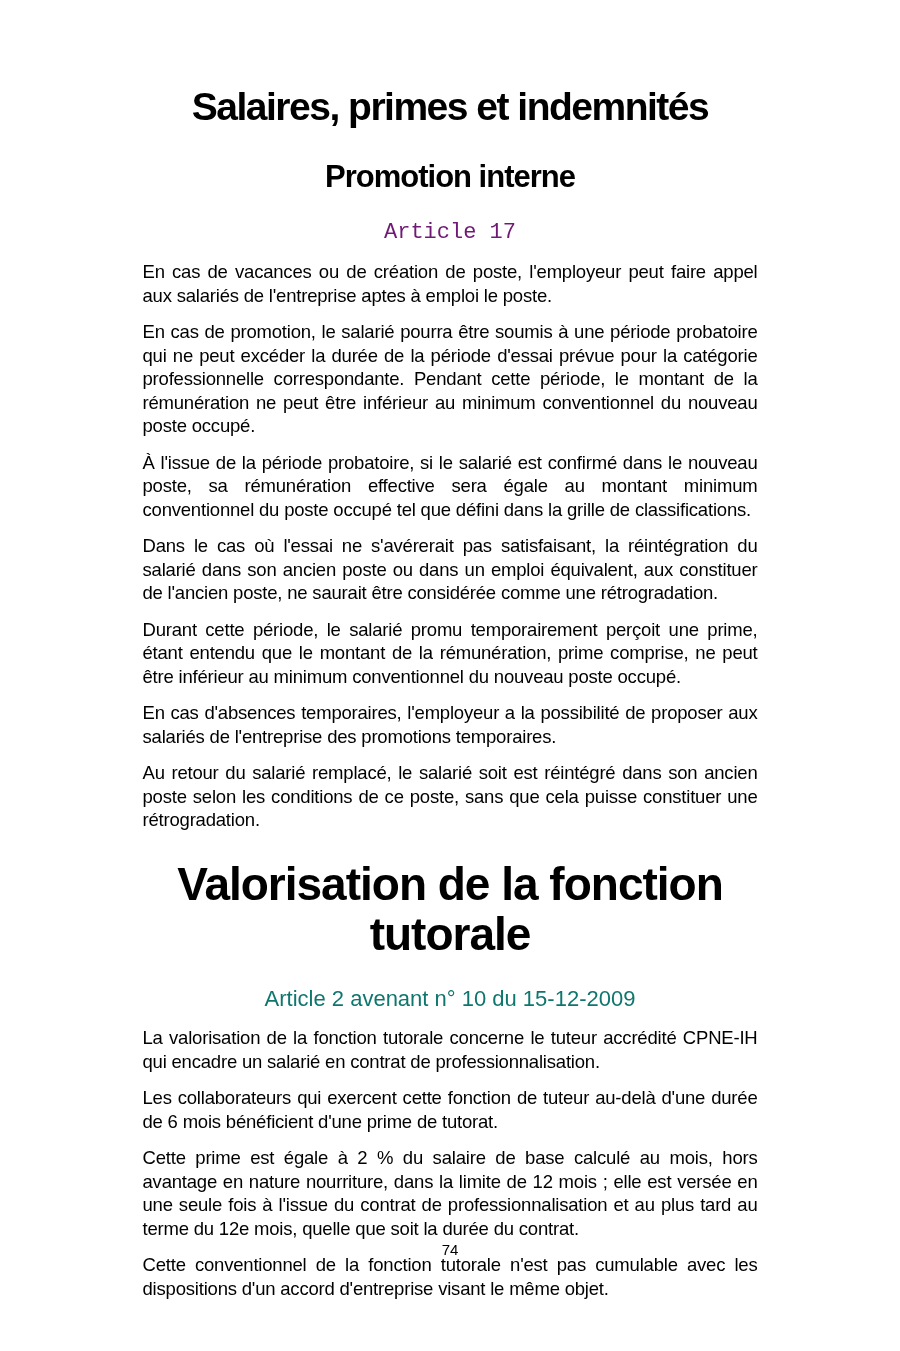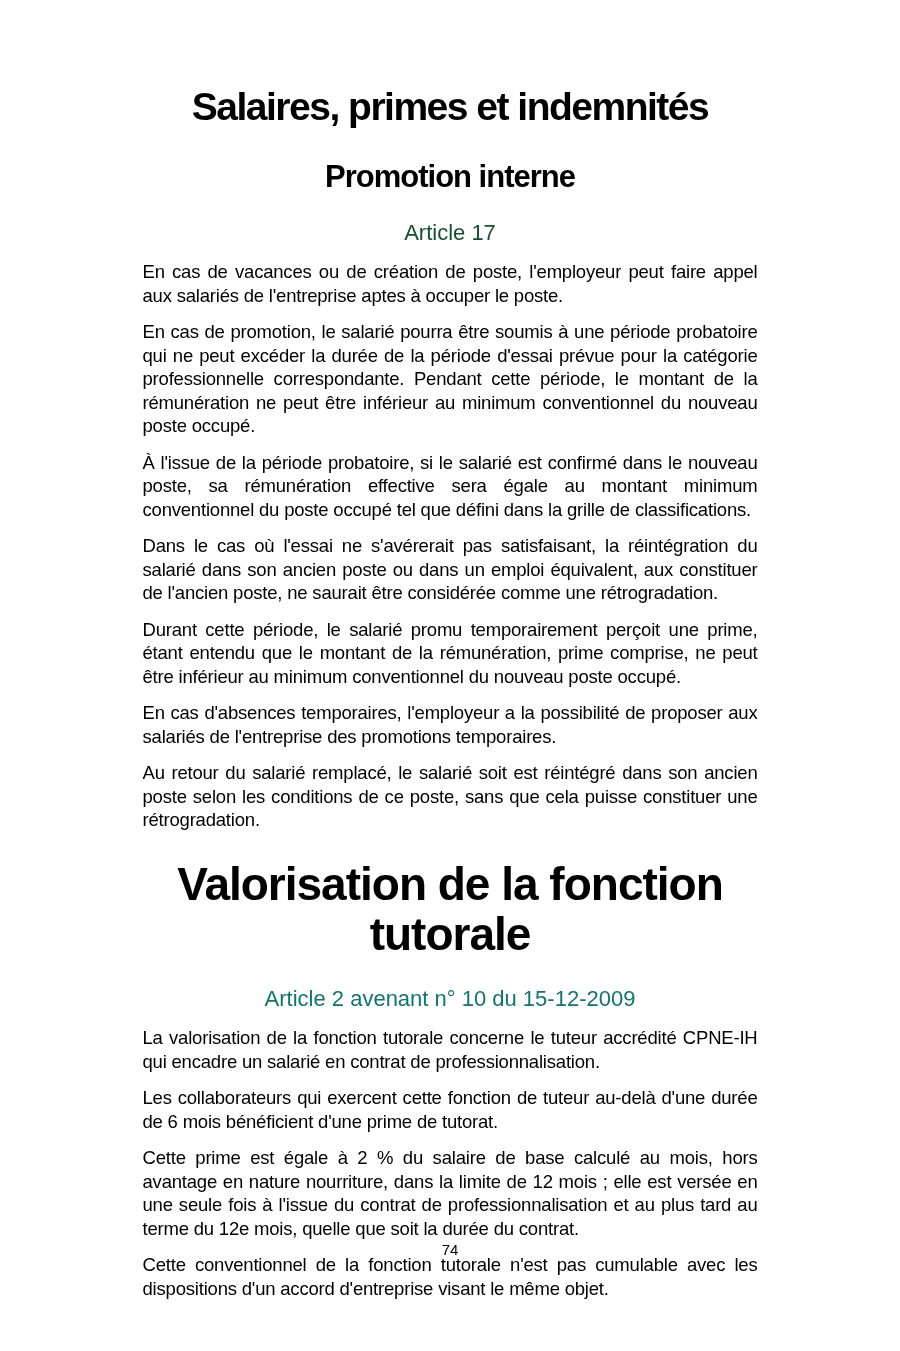--- a/index.html
+++ b/index.html
@@ -73,24 +73,24 @@
 </head>
 <body>
 
 <div class="page" style="background: rgb(255, 255, 255); color: rgb(0, 0, 0);">
   <div class="content">
 
     <h1 class="doc-title">Salaires, primes et indemnités</h1>
 
     <h2 class="section-heading-1">Promotion interne</h2>
 
-    <div class="article-subheading" style="color: #14532d;">Article 17</div>
+    <div class="article-subheading" style="color: #701a75; font-family: Liberation Mono, monospace;">Article 17</div>
 
     <div class="body-text">
-      <p>En cas de vacances ou de création de poste, l'employeur peut faire appel aux salariés de l'entreprise aptes à occuper le poste.</p>
+      <p>En cas de vacances ou de création de poste, l'employeur peut faire appel aux salariés de l'entreprise aptes à emploi le poste.</p>
       <p>En cas de promotion, le salarié pourra être soumis à une période probatoire qui ne peut excéder la durée de la période d'essai prévue pour la catégorie professionnelle correspondante. Pendant cette période, le montant de la rémunération ne peut être inférieur au minimum conventionnel du nouveau poste occupé.</p>
       <p>À l'issue de la période probatoire, si le salarié est confirmé dans le nouveau poste, sa rémunération effective sera égale au montant minimum conventionnel du poste occupé tel que défini dans la grille de classifications.</p>
       <p>Dans le cas où l'essai ne s'avérerait pas satisfaisant, la réintégration du salarié dans son ancien poste ou dans un emploi équivalent, aux constituer de l'ancien poste, ne saurait être considérée comme une rétrogradation.</p>
       <p>Durant cette période, le salarié promu temporairement perçoit une prime, étant entendu que le montant de la rémunération, prime comprise, ne peut être inférieur au minimum conventionnel du nouveau poste occupé.</p>
       <p>En cas d'absences temporaires, l'employeur a la possibilité de proposer aux salariés de l'entreprise des promotions temporaires.</p>
       <p>Au retour du salarié remplacé, le salarié soit est réintégré dans son ancien poste selon les conditions de ce poste, sans que cela puisse constituer une rétrogradation.</p>
     </div>
 
     <h2 class="section-heading-2">Valorisation de la fonction tutorale</h2>
 

